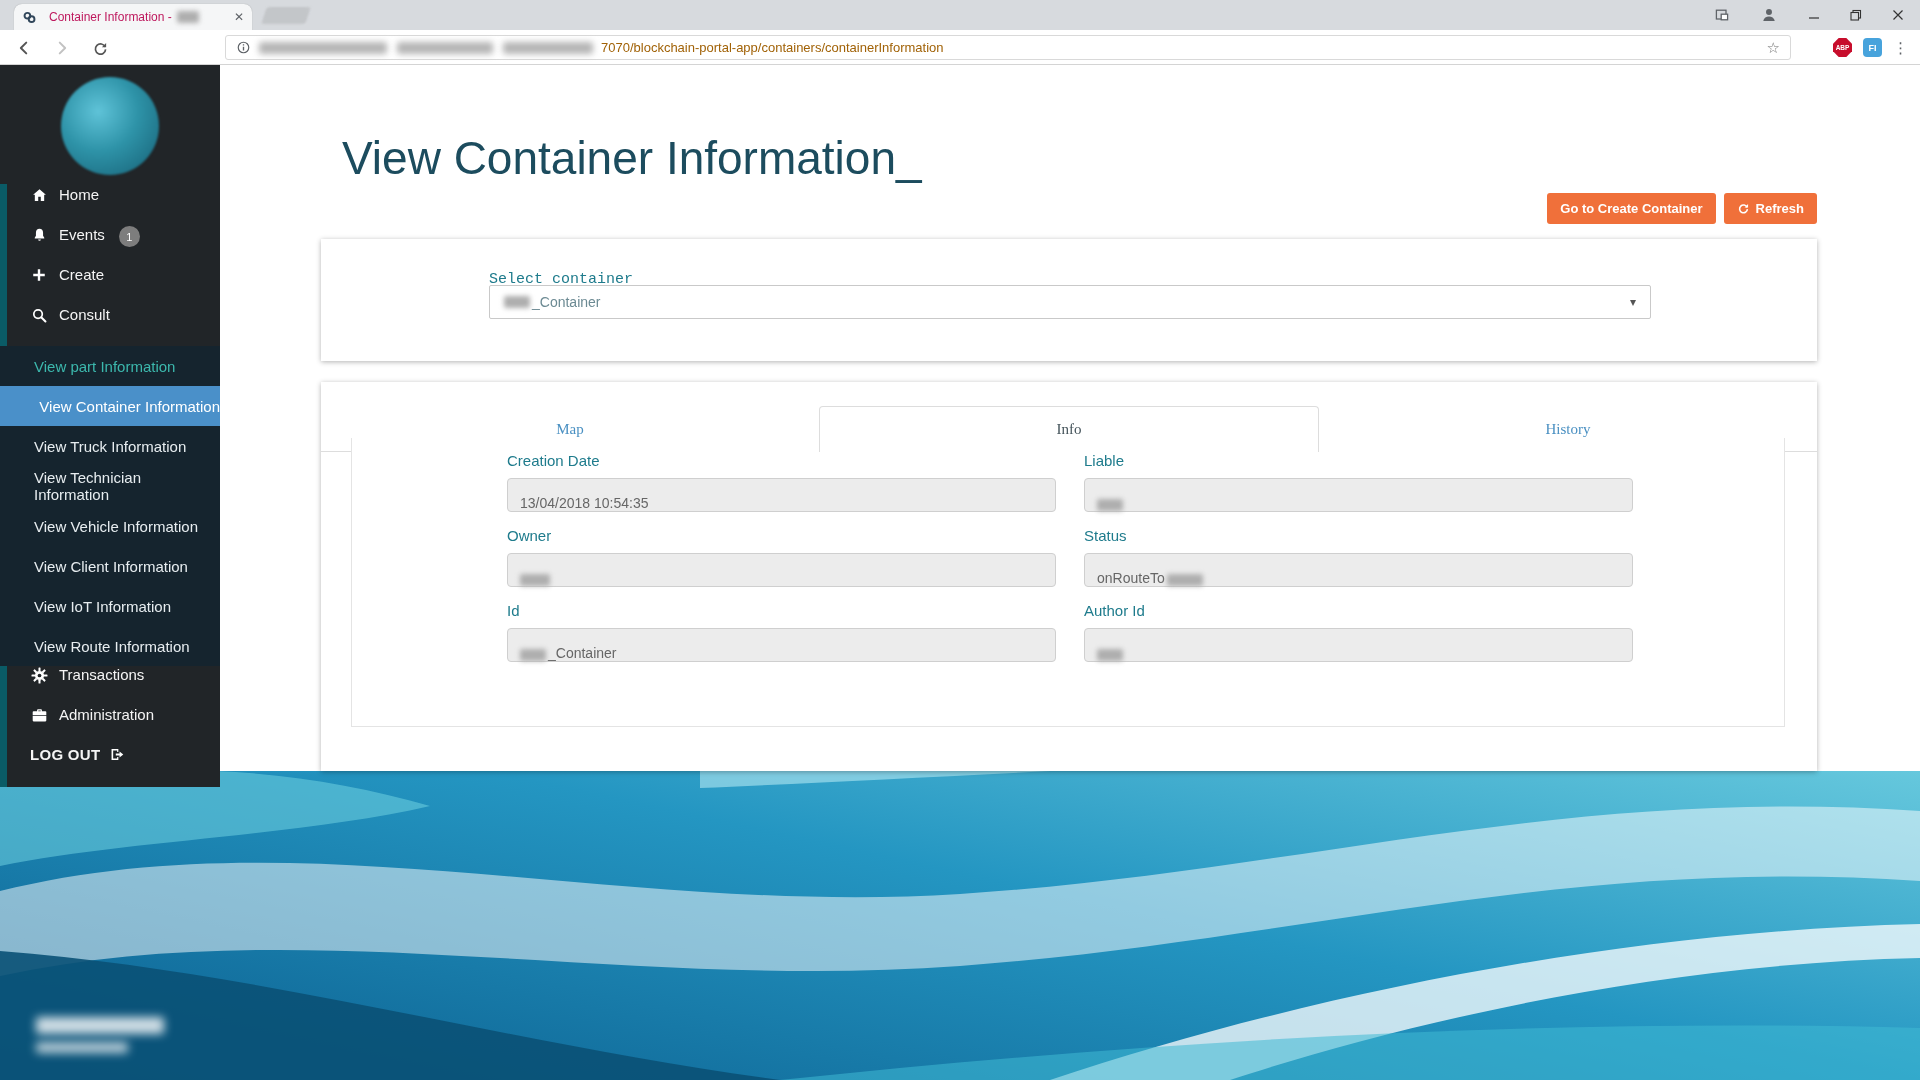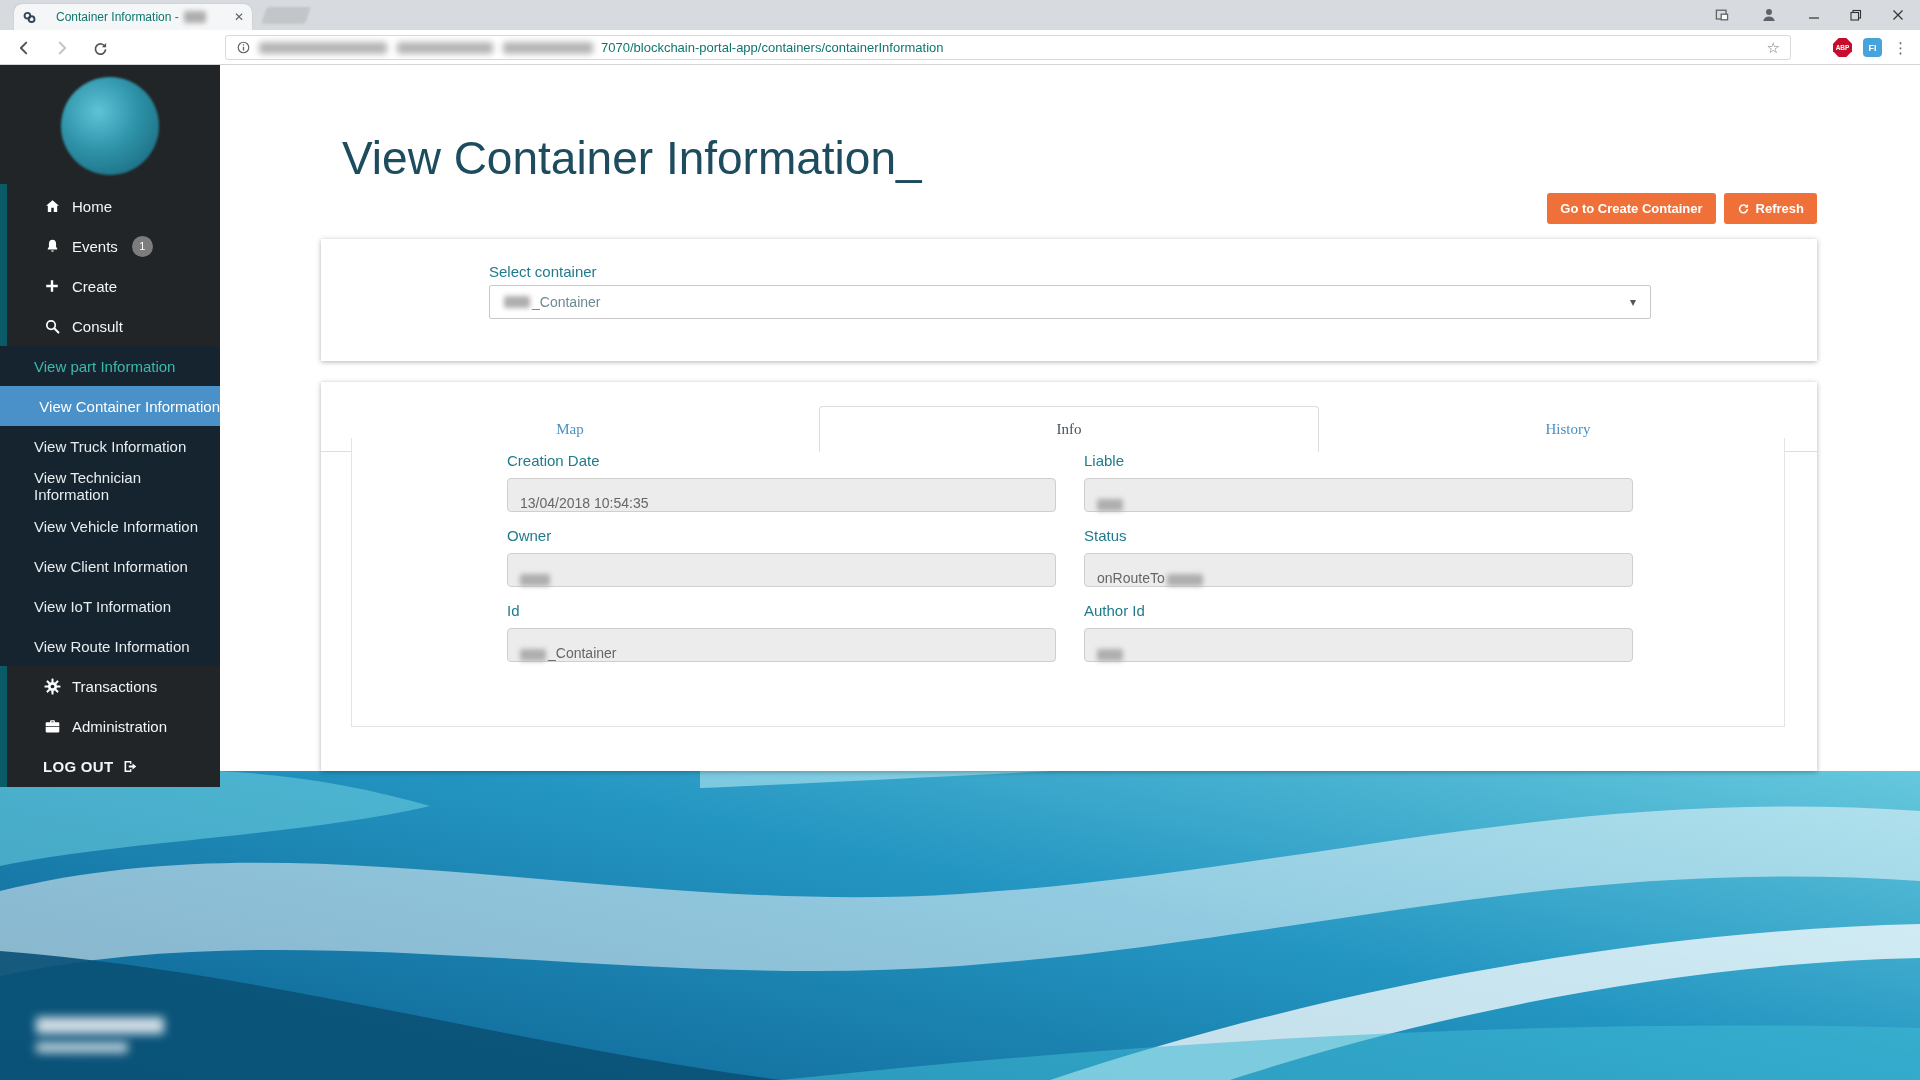--- a/index.html
+++ b/index.html
@@ -1,30 +1,30 @@
 <!DOCTYPE html>
 <html><head>
 <meta charset="utf-8">
 <style>
   * { margin:0; padding:0; box-sizing:border-box; }
   html,body { width:1920px; height:1080px; overflow:hidden; font-family:"Liberation Sans", sans-serif; background:#fff; }
 
   
   .tabbar { position:absolute; top:0; left:0; width:1920px; height:30px; background:#d7dade; }
   .tab { position:absolute; left:14px; top:4px; width:238px; height:26px; background:#f5f6f7; border-radius:8px 8px 0 0; display:flex; align-items:center; padding:0 8px; box-shadow:0 0 1px rgba(0,0,0,.3); }
-  .tab-title { font-size:12px; color:#0f766e; margin-left:19px; white-space:nowrap; overflow:hidden; }
+  .tab-title { font-size:12px; color:#be185d; margin-left:12px; white-space:nowrap; overflow:hidden; }
   .tab-close { margin-left:auto; color:#5f6368; font-size:12px; line-height:1; cursor:pointer; }
   .newtab-blob { position:absolute; left:264px; top:7px; width:44px; height:17px; background:#c3c6c9; border-radius:3px; transform:skewX(-18deg); filter:blur(1px); }
   .winctl { position:absolute; right:0; top:0; height:30px; display:flex; align-items:center; gap:30px; padding-right:16px; }
   .winctl svg { display:block; }
 
   .toolbar { position:absolute; top:30px; left:0; width:1920px; height:35px; background:#ffffff; border-bottom:1px solid #d4d4d4; }
   .navbtn { position:absolute; top:6px; width:24px; height:24px; display:flex; align-items:center; justify-content:center; }
   .omnibox { position:absolute; left:225px; top:5px; width:1566px; height:25px; border:1px solid #d9d9d9; border-radius:3px; background:#fff; display:flex; align-items:center; padding:0 10px; }
-  .url-path { font-size:13px; color:#0f766e; white-space:nowrap; }
+  .url-path { font-size:13px; color:#a16207; white-space:nowrap; }
   .omni-star { margin-left:auto; color:#767676; font-size:15px; }
   .ext-row { position:absolute; right:12px; top:5px; height:25px; display:flex; align-items:center; gap:11px; }
   .abp { width:19px; height:19px; background:#c70d2c; clip-path:polygon(30% 0,70% 0,100% 30%,100% 70%,70% 100%,30% 100%,0 70%,0 30%); color:#fff; font-size:6.5px; font-weight:bold; display:flex; align-items:center; justify-content:center; }
   .fiicon { width:19px; height:19px; border-radius:4px; background:#47a3dc; color:#fff; font-size:9px; font-weight:bold; display:flex; align-items:center; justify-content:center; }
   .dots { color:#5f6368; font-size:15px; letter-spacing:0; }
 
   .redact { display:inline-block; background:#aeaeae; border-radius:2px; filter:blur(2.5px); vertical-align:middle; height:12px; }
   .w20{width:22px;} .w26{width:26px;} .w30{width:30px;} .w34{width:36px;}
   .host-blur { display:inline-flex; gap:10px; margin-right:8px; margin-left:8px; }
   .host-blur i { display:block; background:#b5b5b5; height:12px; border-radius:2px; filter:blur(3px); }
@@ -32,21 +32,21 @@
   
   .app { position:absolute; top:65px; left:0; width:1920px; height:1015px; background:#fff; }
   .wave { position:absolute; left:0; bottom:0; width:1920px; height:414px; }
 
   
   .sidebar { position:absolute; left:0; top:0; width:220px; height:722px; background:#212528; color:#fff; }
   .side-strip { position:absolute; left:0; top:119px; width:7px; height:603px; background:#0a5b66; }
   .avatar { position:absolute; left:61px; top:12px; width:98px; height:98px; border-radius:50%;
             background:radial-gradient(circle at 38% 35%, #5fc3d8 0%, #2e93a8 45%, #155e73 100%); filter:blur(1px); }
   .nav { position:absolute; top:121px; left:0; width:220px; }
-  .nav-item { height:40px; display:flex; align-items:center; padding-left:43px; font-size:15px; font-weight:500; color:#f5f5f5; cursor:pointer; position:relative; }
+  .nav-item { height:40px; display:flex; align-items:flex-start; padding-left:30px; font-size:15px; font-weight:500; color:#f5f5f5; cursor:pointer; position:relative; }
   .nicon { width:18px; height:18px; margin-right:11px; display:flex; align-items:center; justify-content:center; }
   .badge { margin-left:14px; background:#7d7d7d; color:#fff; width:21px; height:21px; border-radius:50%; font-size:11px; display:flex; align-items:center; justify-content:center; }
   .submenu { background:#15242e; }
   .sub-item { height:40px; display:flex; align-items:center; padding-left:34px; font-size:15px; color:#e7edf0; cursor:pointer; }
   .sub-item.teal { color:#3cb8ad; }
   .sub-item.selected { background:#4a90c9; color:#fff;justify-content:flex-end; }
   .logout { font-weight:bold; letter-spacing:.3px; }
   .logout .licon { margin-left:9px; display:flex; align-items:center; }
 
   .logo-blur { position:absolute; left:36px; top:952px; }
@@ -56,21 +56,21 @@
   
   .content { position:absolute; left:220px; top:0; width:1700px; height:706px; background:#fff; }
   .page-title { position:absolute; left:122px; top:42px; font-size:46px; font-weight:300; color:#1c4c5e;margin-top:24px; }
   .btn-row { position:absolute; top:128px; right:103px; display:flex; gap:8px; }
   .btn { height:31px; background:#f0703a; color:#fff; border:none; border-radius:3px; font-size:13px; font-weight:bold; padding:0 13px; display:flex; align-items:center; gap:6px; font-family:"Liberation Sans", sans-serif; cursor:pointer; }
 
   .panel { position:absolute; left:101px; width:1496px; background:#fff; box-shadow:0 1px 5px rgba(0,0,0,.3); }
   .panel1 { top:174px; height:122px; }
   .panel2 { top:317px; height:389px; }
 
-  .sel-label { position:absolute; left:168px; top:24px; font-size:15px; color:#1e7b8c; }
+  .sel-label { position:absolute; left:168px; top:32px; font-size:15px; color:#1e7b8c;font-family:Liberation Mono, monospace; }
   .selbox { position:absolute; left:168px; top:46px; width:1162px; height:34px; border:1px solid #c9c9c9; border-radius:2px; background:#fff; display:flex; align-items:center; padding:0 14px; font-size:14px; color:#6c8a93; cursor:pointer; }
   .selbox .caret { margin-left:auto; color:#555; font-size:12px; }
 
   .tabsrow { position:absolute; top:0; left:0; width:100%; height:70px; padding-top:24px; display:flex; border-bottom:0;font-family:Liberation Serif, serif; }
   .tabsrow:after { content:""; position:absolute; left:0; bottom:0; width:100%; height:1px; background:#ddd; }
   .tab-cell { flex:1; height:46px; display:flex; align-items:center; justify-content:center; font-size:15px; color:#4a90c2; cursor:pointer; position:relative; }
   .tab-cell.active { background:#fff; border:1px solid #ddd; border-bottom:none; border-radius:4px 4px 0 0; color:#44535a; z-index:2; }
 
   .tabbody { position:absolute; left:30px; top:56px; width:1434px; height:289px; border:1px solid #e4e4e4; border-top:none; background:#fff; }
   .fld { position:absolute; width:549px; }

